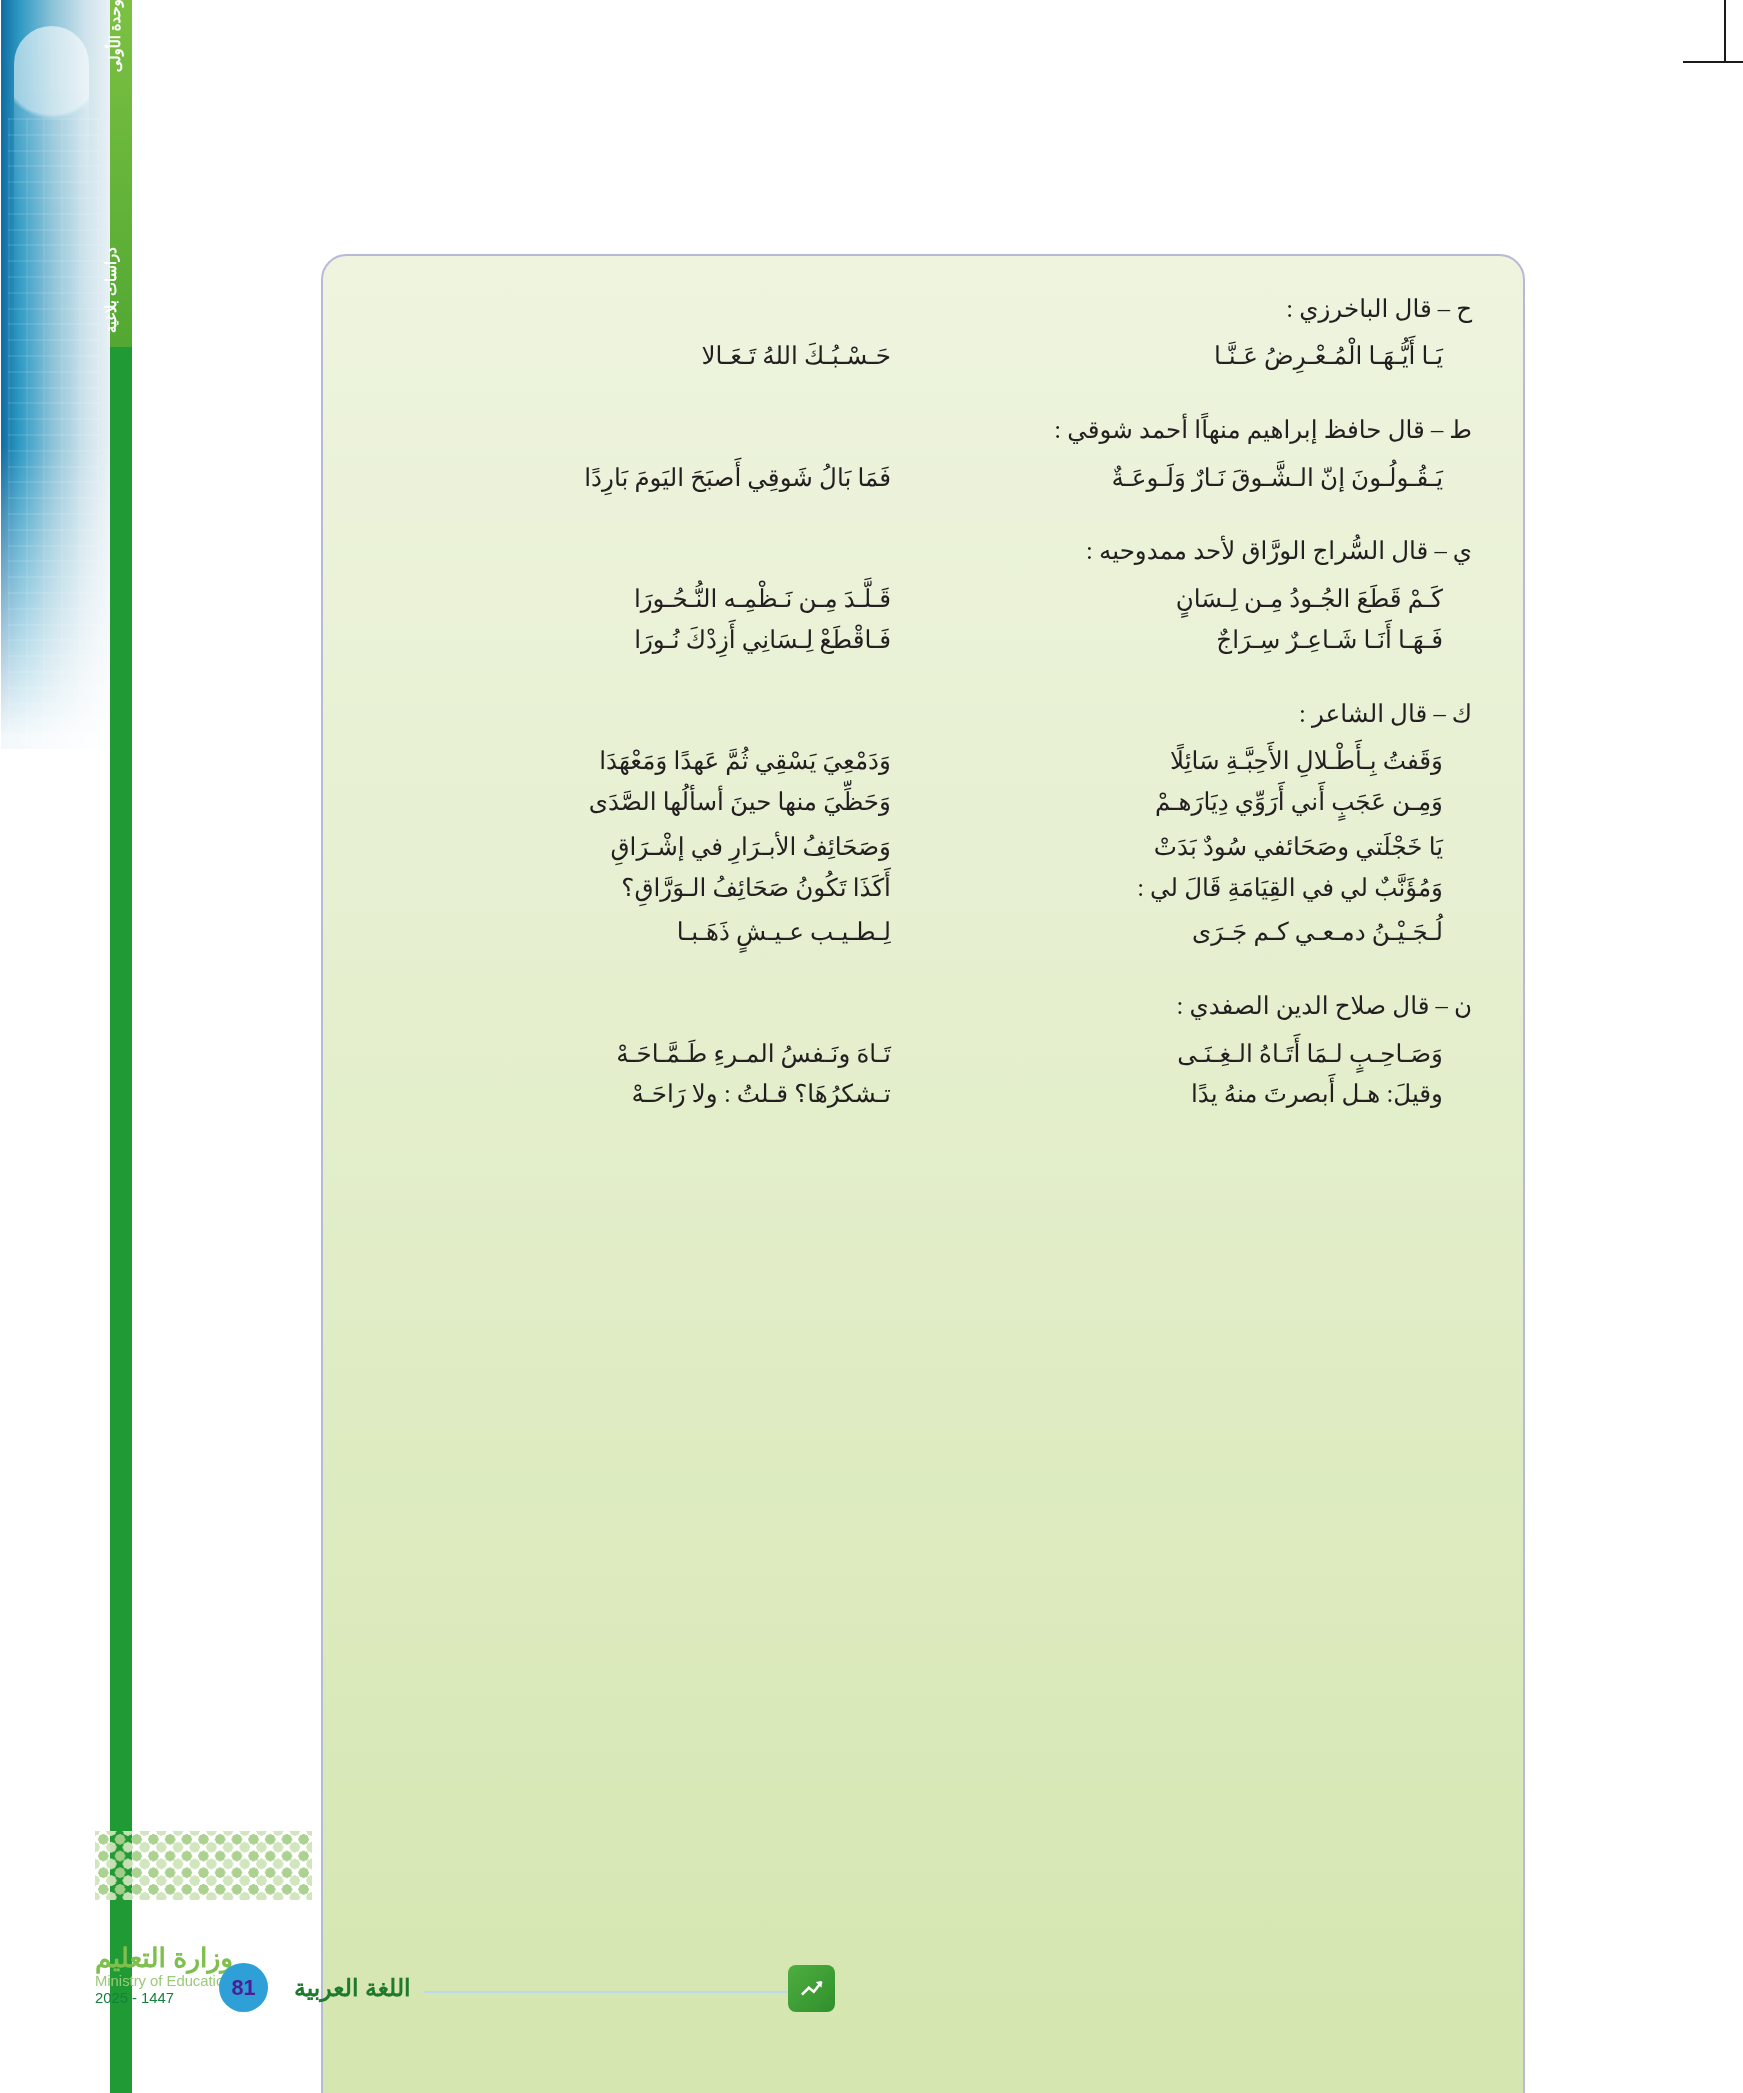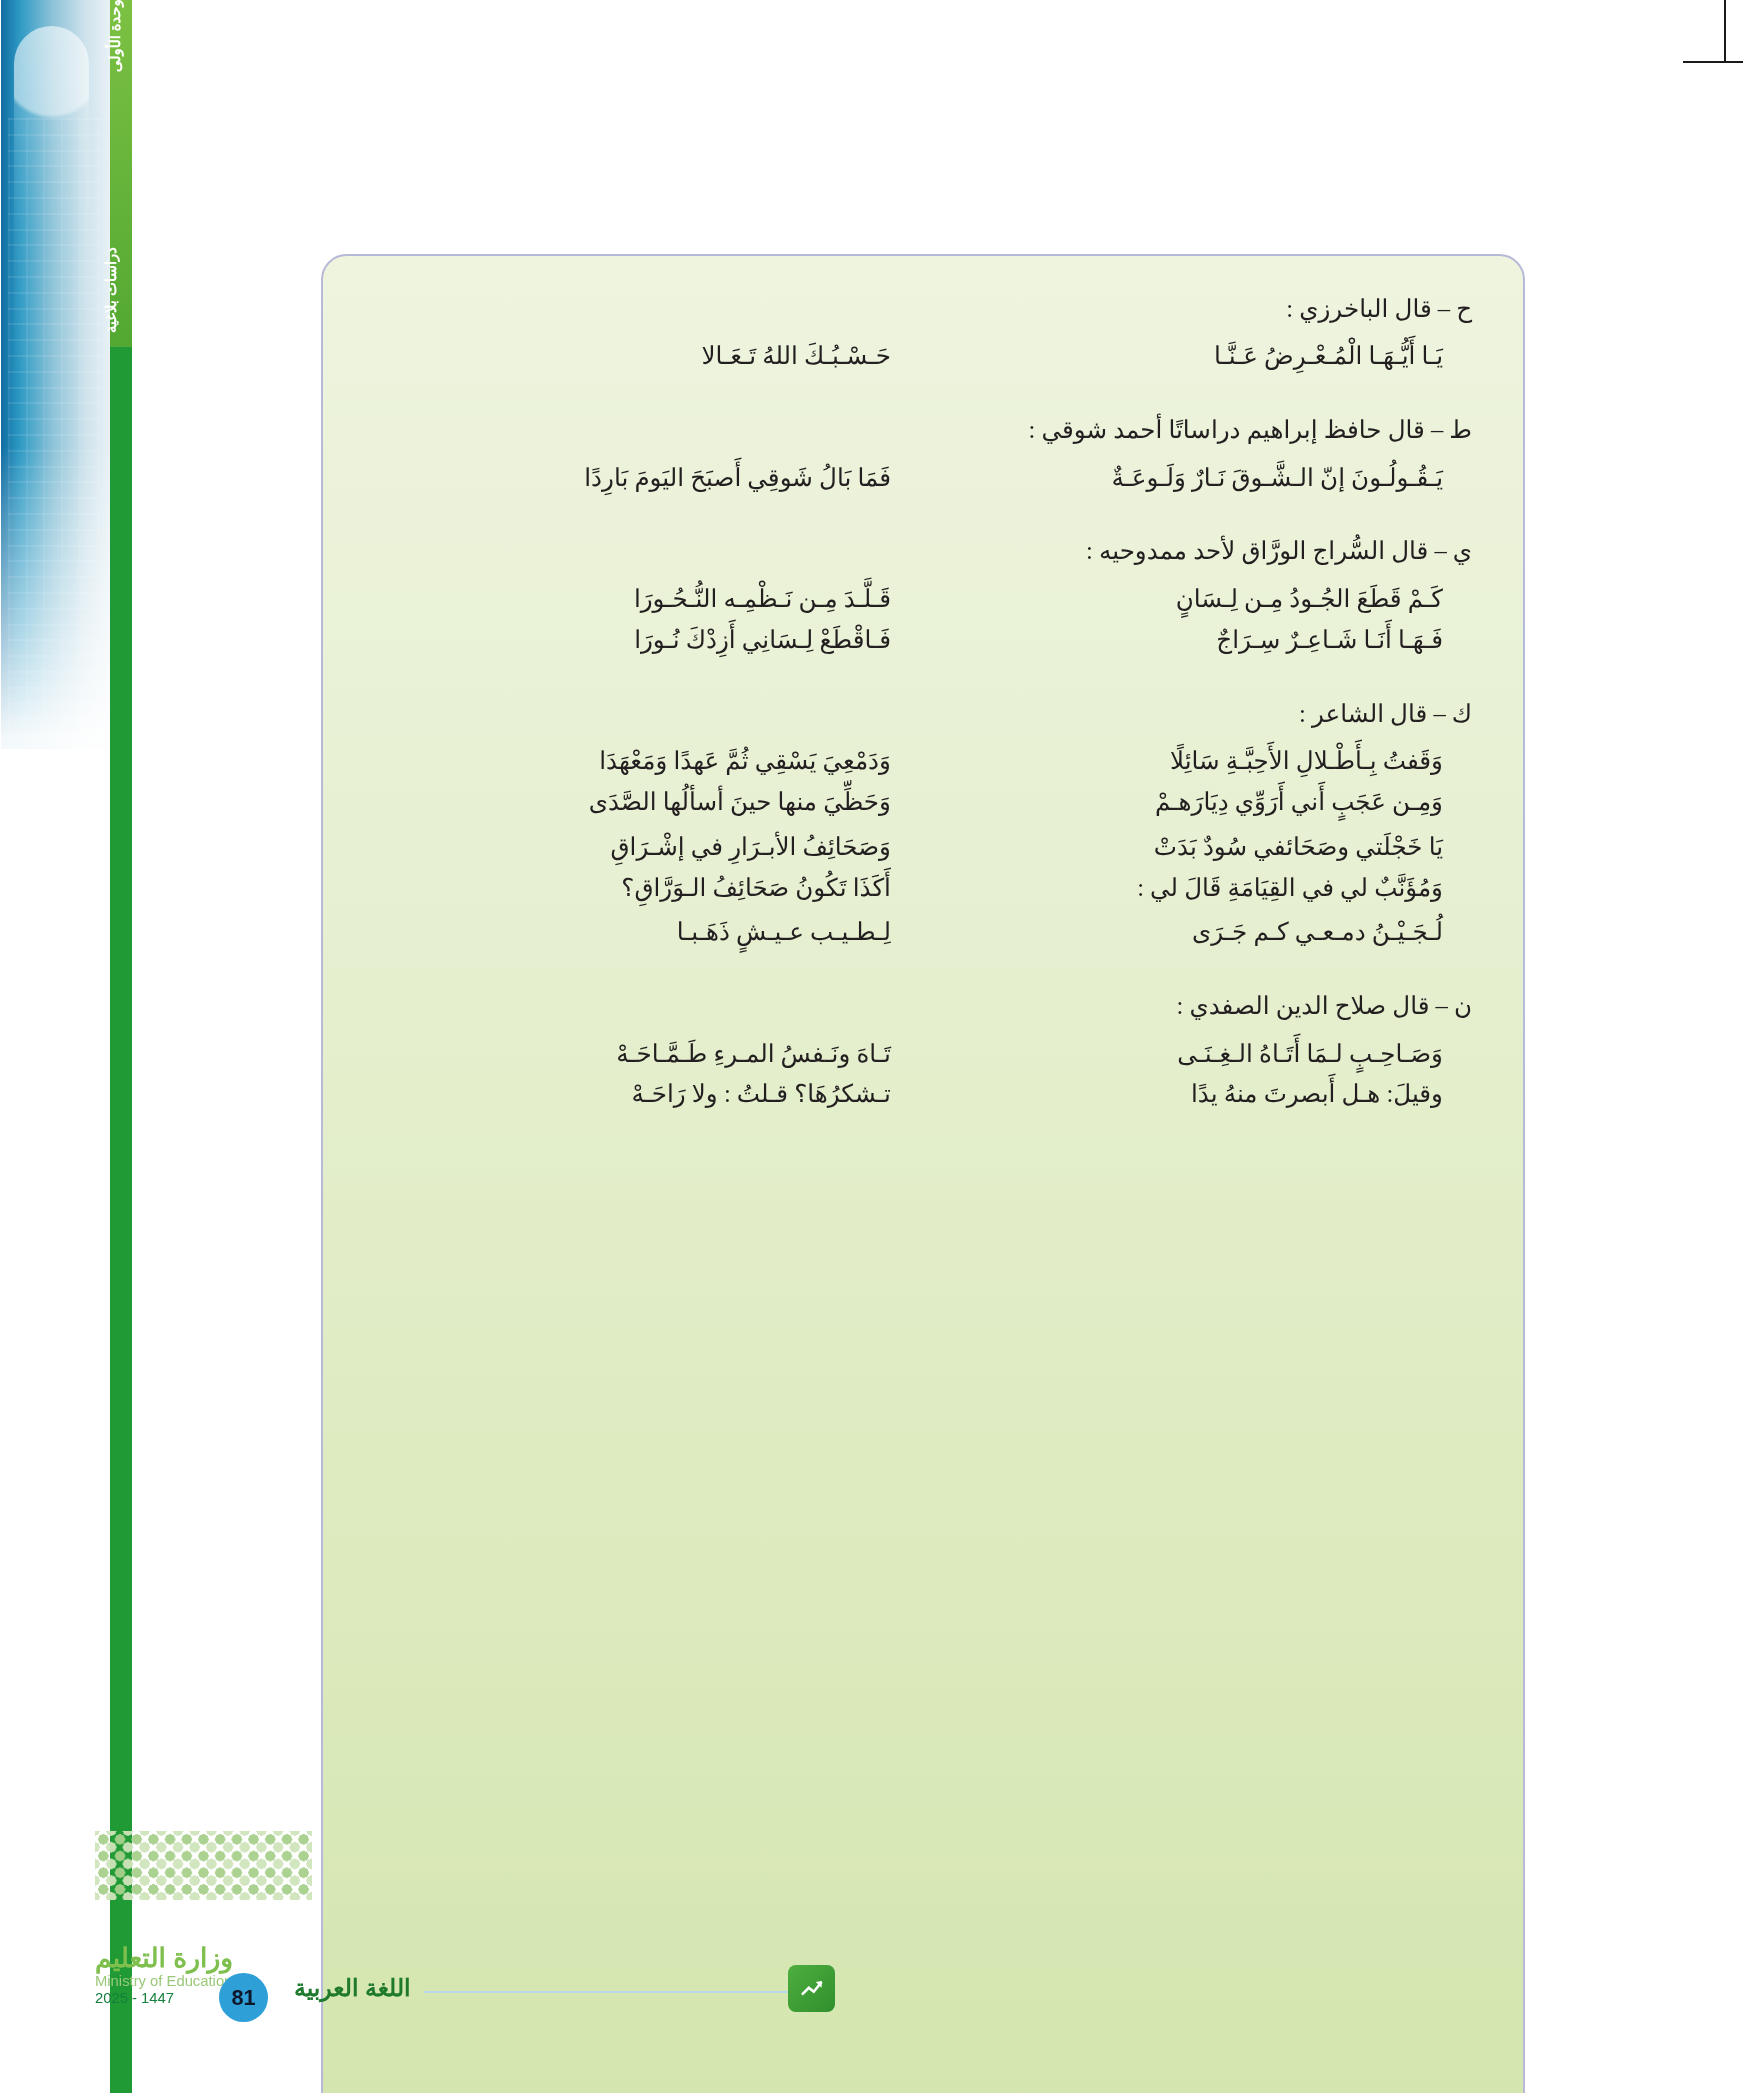--- a/index.html
+++ b/index.html
@@ -213,25 +213,25 @@
   }
   .ministry-year {
     font-family: "Liberation Sans", sans-serif;
     font-size: 14.8px;
     color: #15803d;
     direction: ltr;
     text-align: left;
   }
   .page-badge {
     position: absolute;
-    left: 219px; bottom: 71px;
+    left: 219px; bottom: 81px;
     width: 49px; height: 49px;
     border-radius: 50%;
     background: #2f9fd8;
-    color: #0f172a;
+    color: #4c1d95;
     font-family: "Liberation Sans", sans-serif;
     font-size: 21.7px;
     font-weight: bold;
     display: flex;
     align-items: center;
     justify-content: center;
   }
   .subject {
     position: absolute;
     left: 294px; bottom: 91px;
@@ -283,21 +283,21 @@
     <p class="lead">ح – قال الباخرزي :</p>
     <table class="verse-table">
       <tbody>
           <tr>
         <td class="verse-sadr">يَـا أَيُّـهَـا الْمُـعْـرِضُ عَـنَّـا</td>
         <td class="verse-ajuz">حَـسْـبُـكَ    اللهُ    تَـعَـالا</td>
       </tr>
     </tbody>
       </table>
 
-    <p class="lead spaced">ط – قال حافظ إبراهيم دراساتًا أحمد شوقي :</p>
+    <p class="lead spaced">ط – قال حافظ إبراهيم منهاًا أحمد شوقي :</p>
     <table class="verse-table">
       <tbody>
           <tr>
         <td class="verse-sadr">يَـقُـولُـونَ إنّ الـشَّـوقَ نَـارٌ وَلَـوعَـةٌ</td>
         <td class="verse-ajuz">فَمَا بَالُ شَوقِي أَصبَحَ اليَومَ بَارِدًا</td>
       </tr>
     </tbody>
       </table>
 
     <p class="lead spaced">ي – قال السُّراج الورَّاق لأحد ممدوحيه :</p>

